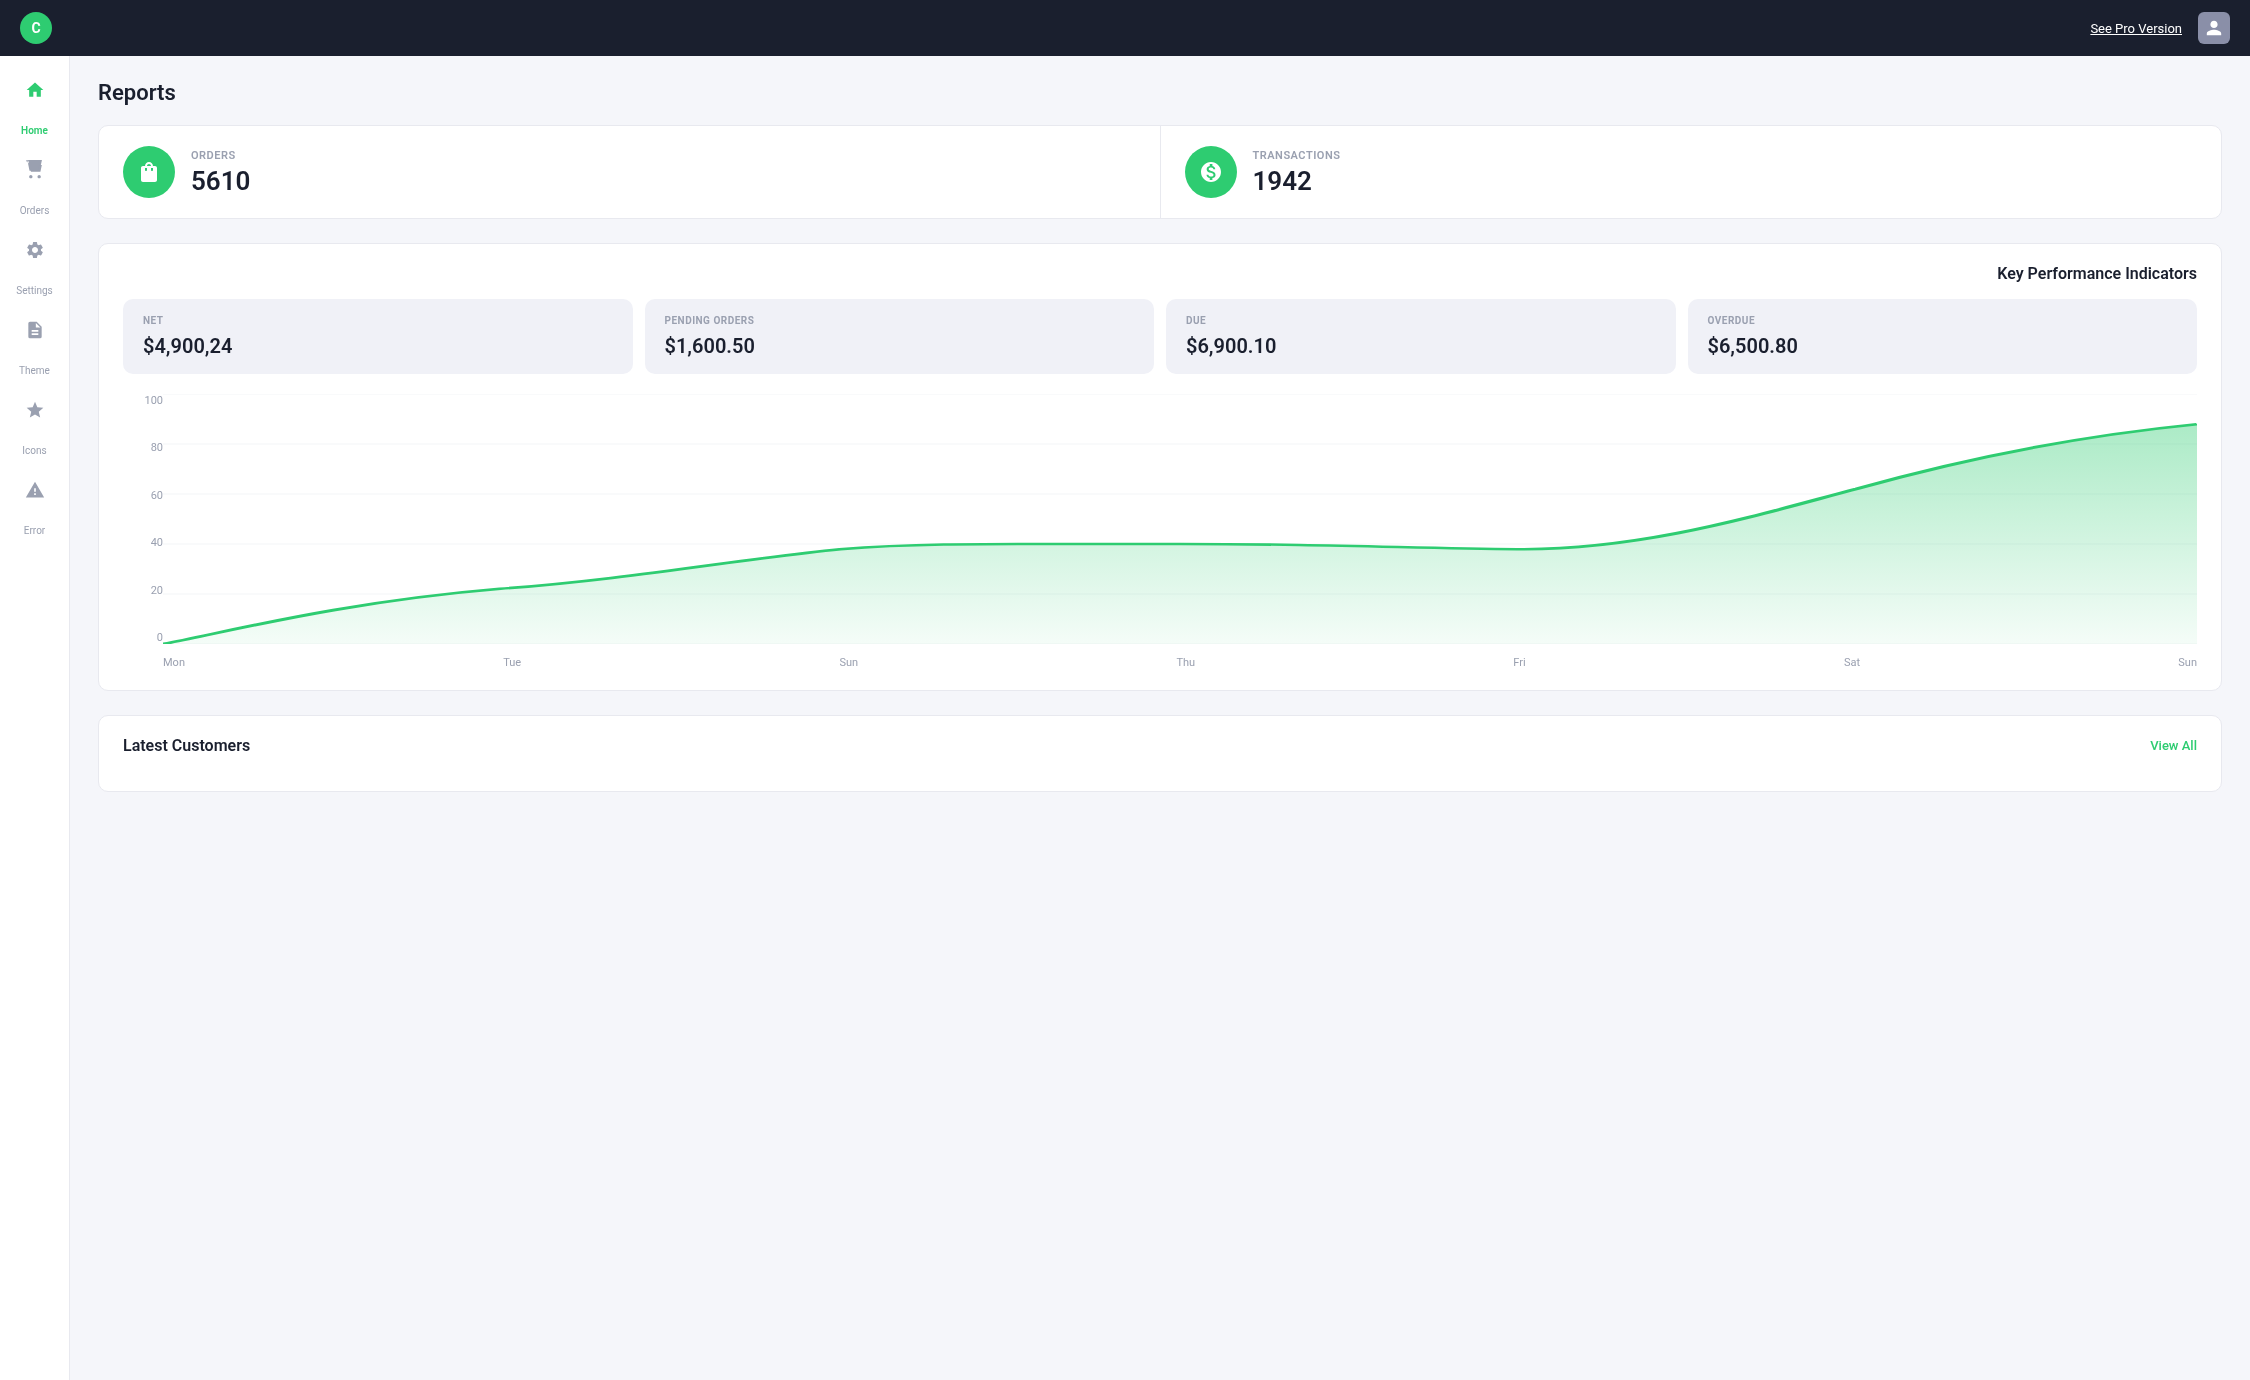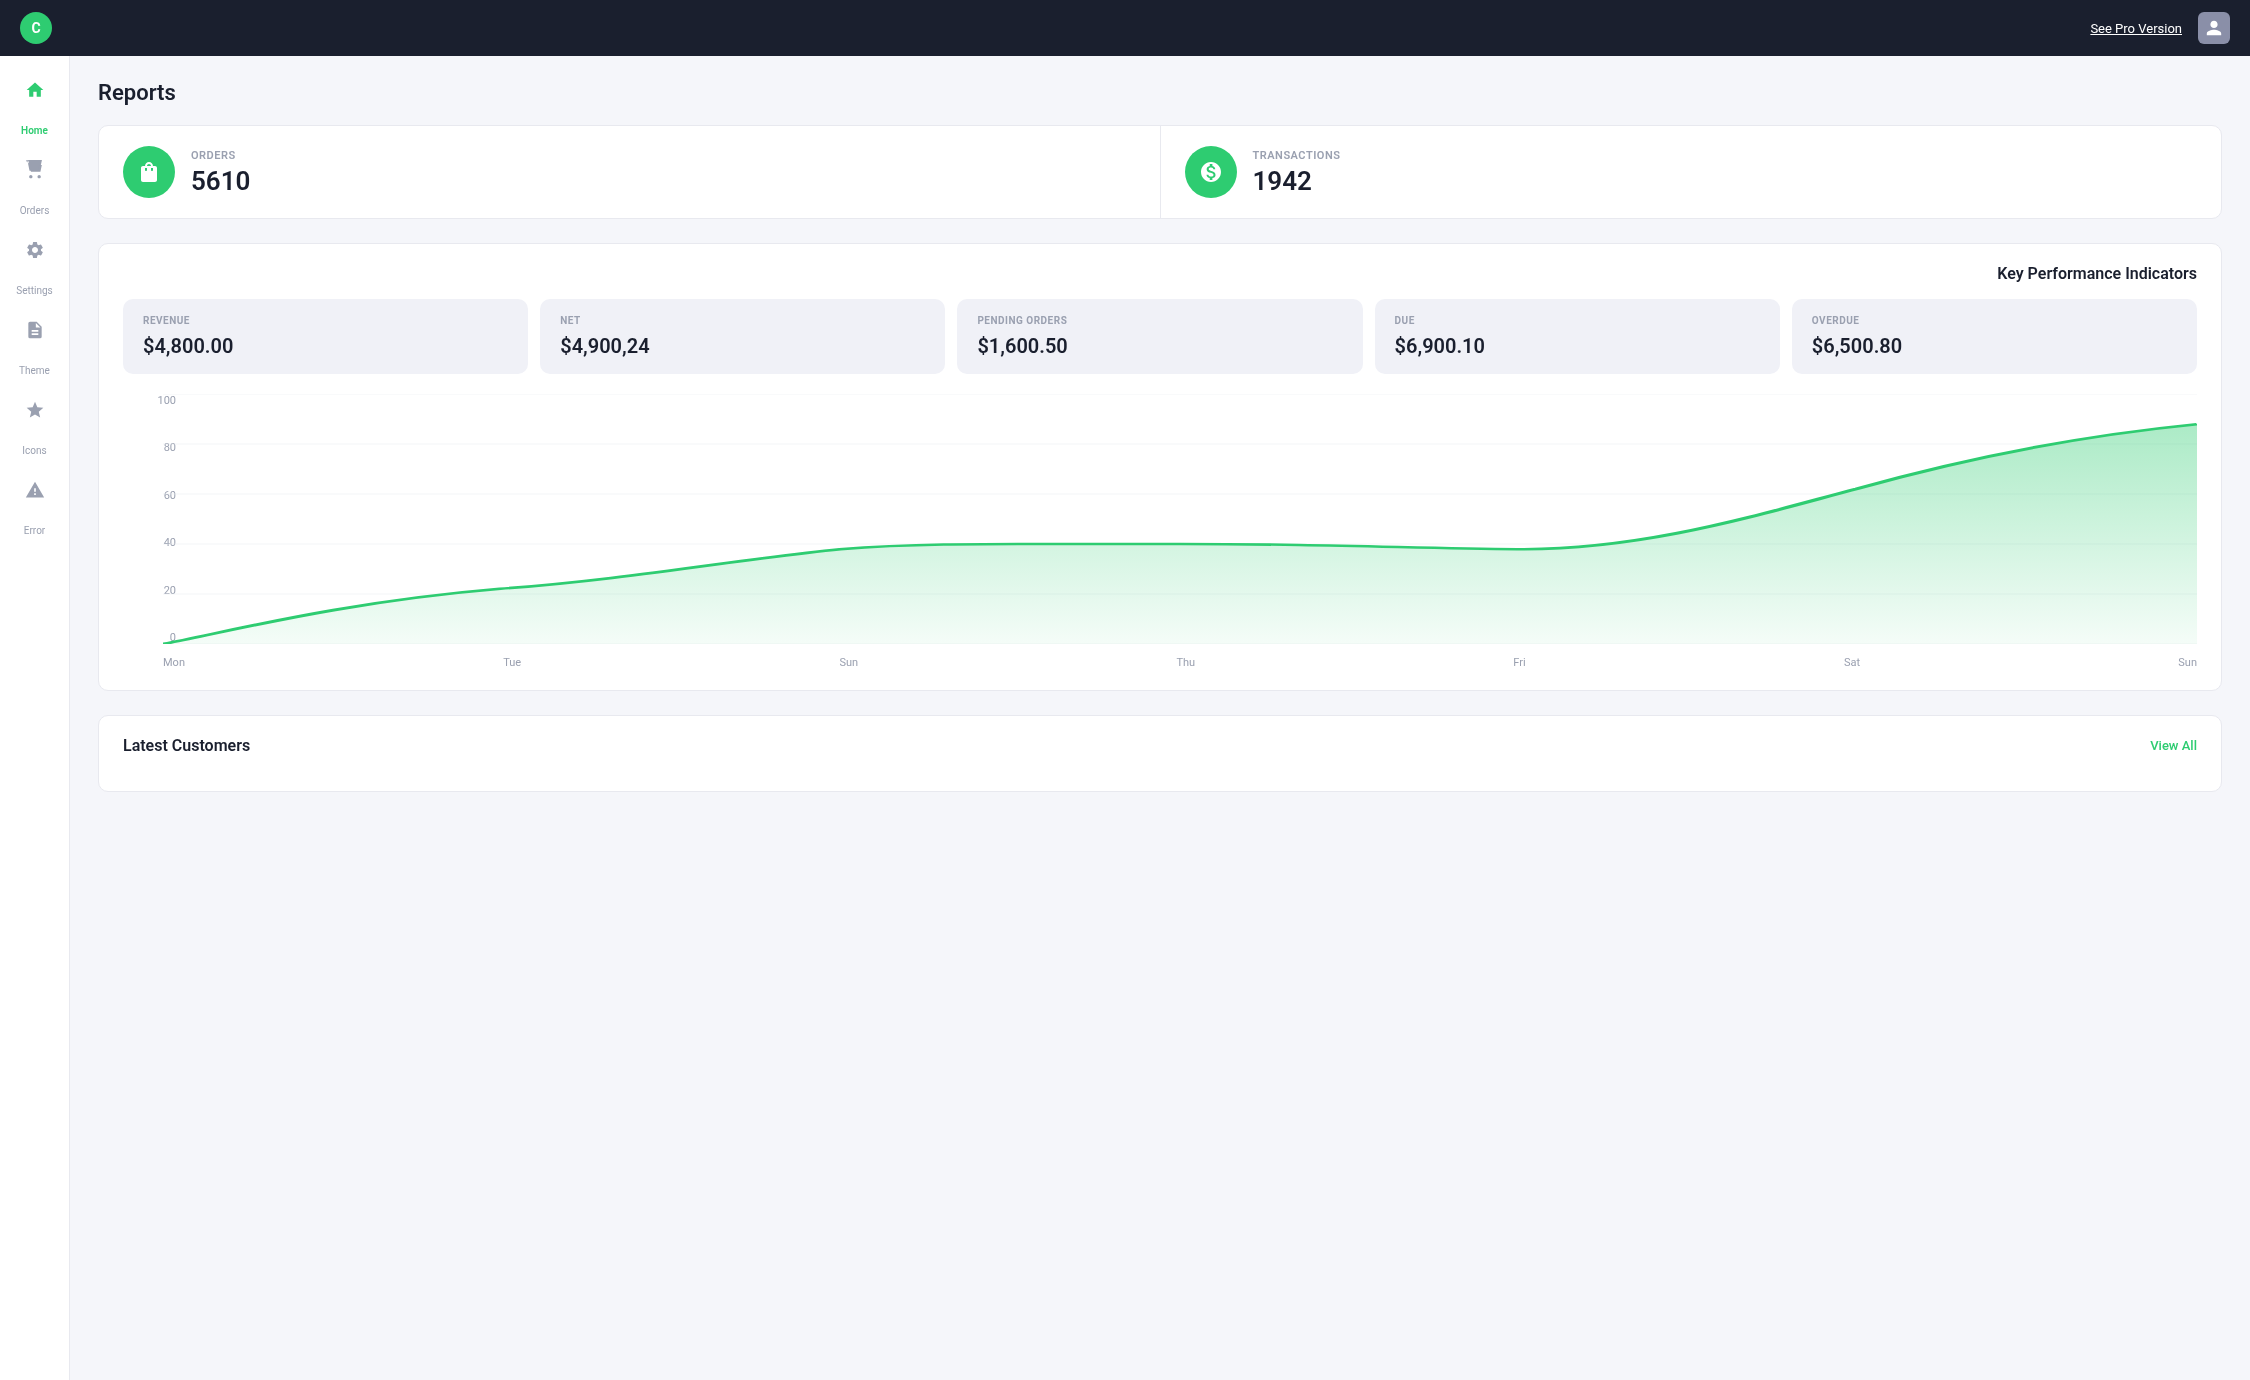--- a/index.html
+++ b/index.html
@@ -137,21 +137,21 @@
       padding: 20px 24px 16px;
       margin-bottom: 24px;
     }
 
     .chart-area {
       position: relative;
       height: 280px;
     }
 
     .chart-y-labels {
-      position: absolute; left: 17px; top: 0; bottom: 30px;
+      position: absolute; left: 4px; top: 0; bottom: 30px;
       display: flex; flex-direction: column; justify-content: space-between;
       width: 36px;
     }
     .chart-y-label {
       font-size: 11px; color: #9aa0b0; text-align: right;
     }
 
     .chart-plot {
       position: absolute; left: 40px; right: 0; top: 0; bottom: 30px;
     }
@@ -290,24 +290,20 @@
           <div class="stat-value">1942</div>
         </div>
       </div>
     </div>
 
     <div class="chart-container">
       <h2 class="section-title">Key Performance Indicators</h2>
 
       <div class="kpi-row">
         <div class="kpi-card">
-          <div class="kpi-label">REVENUE</div>
-          <div class="kpi-value">$4,800.00</div>
-        </div>
-        <div class="kpi-card">
           <div class="kpi-label">NET</div>
           <div class="kpi-value">$4,900,24</div>
         </div>
         <div class="kpi-card">
           <div class="kpi-label">PENDING ORDERS</div>
           <div class="kpi-value">$1,600.50</div>
         </div>
         <div class="kpi-card">
           <div class="kpi-label">DUE</div>
           <div class="kpi-value">$6,900.10</div>

